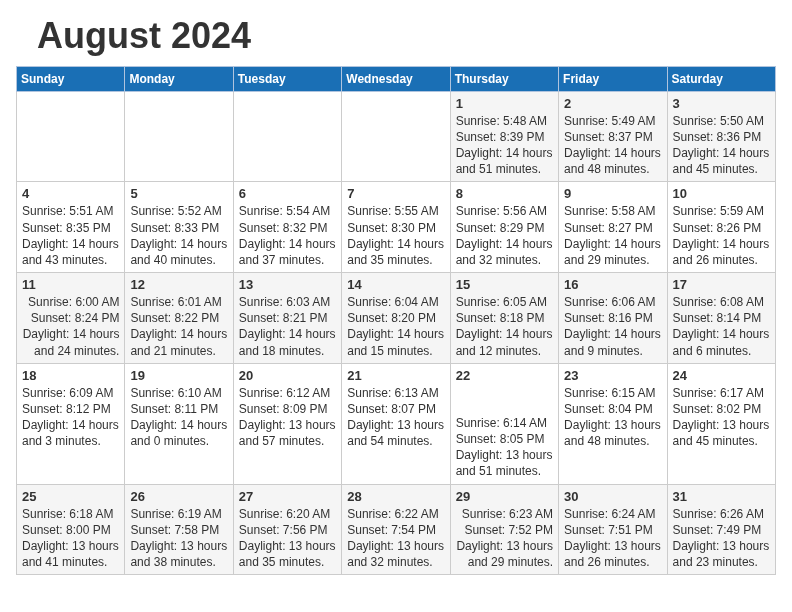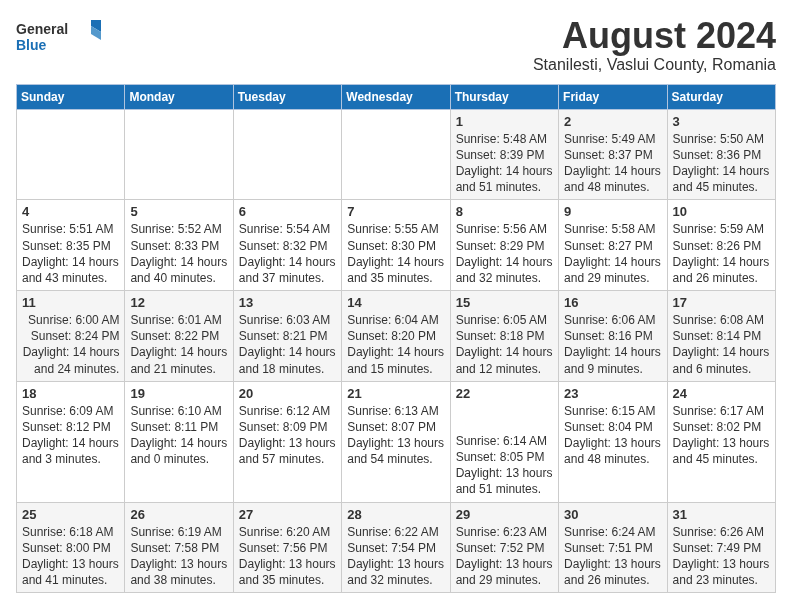--- a/index.html
+++ b/index.html
@@ -78,32 +78,22 @@
       color: #333;
     }
     td.empty {
       background: #fff !important;
     }
   </style>
 </head>
 <body>
 
 <div class="header">
-  <div class="logo">
-    <svg class="logo-icon" viewBox="0 0 90 40" xmlns="http://www.w3.org/2000/svg" width="90" height="40">
-    <text x="0" y="18" font-size="14" font-weight="bold" fill="#333" font-family="Arial">General</text>
-    <text x="0" y="34" font-size="14" font-weight="bold" fill="#1a6fb5" font-family="Arial">Blue</text>
-    <polygon points="75,4 85,4 85,16 75,10" fill="#1a6fb5"></polygon>
-    <polygon points="75,10 85,16 85,24 75,18" fill="#5599cc"></polygon>
-  </svg>
-
-  </div>
   <div class="title-block">
     <div class="month-year">August 2024</div>
-    <div class="location">Stanilesti, Vaslui County, Romania</div>
   </div>
 </div>
 
 <table>
   <thead>
     <tr>
     <th>Sunday</th>
         <th>Monday</th>
         <th>Tuesday</th>
         <th>Wednesday</th>
@@ -317,21 +307,21 @@
         </td>
         <td>
           <span class="day-number">28</span>
           <div class="day-info" style="white-space: pre-line;">Sunrise: 6:22 AM
 Sunset: 7:54 PM
 Daylight: 13 hours
 and 32 minutes.</div>
         </td>
         <td>
           <span class="day-number">29</span>
-          <div class="day-info" style="white-space: pre-line;">Sunrise: 6:23 AM
+          <div class="day-info" style="white-space: pre-line; text-align: right;">Sunrise: 6:23 AM
 Sunset: 7:52 PM
 Daylight: 13 hours
 and 29 minutes.</div>
         </td>
         <td>
           <span class="day-number">30</span>
           <div class="day-info" style="white-space: pre-line;">Sunrise: 6:24 AM
 Sunset: 7:51 PM
 Daylight: 13 hours
 and 26 minutes.</div>

